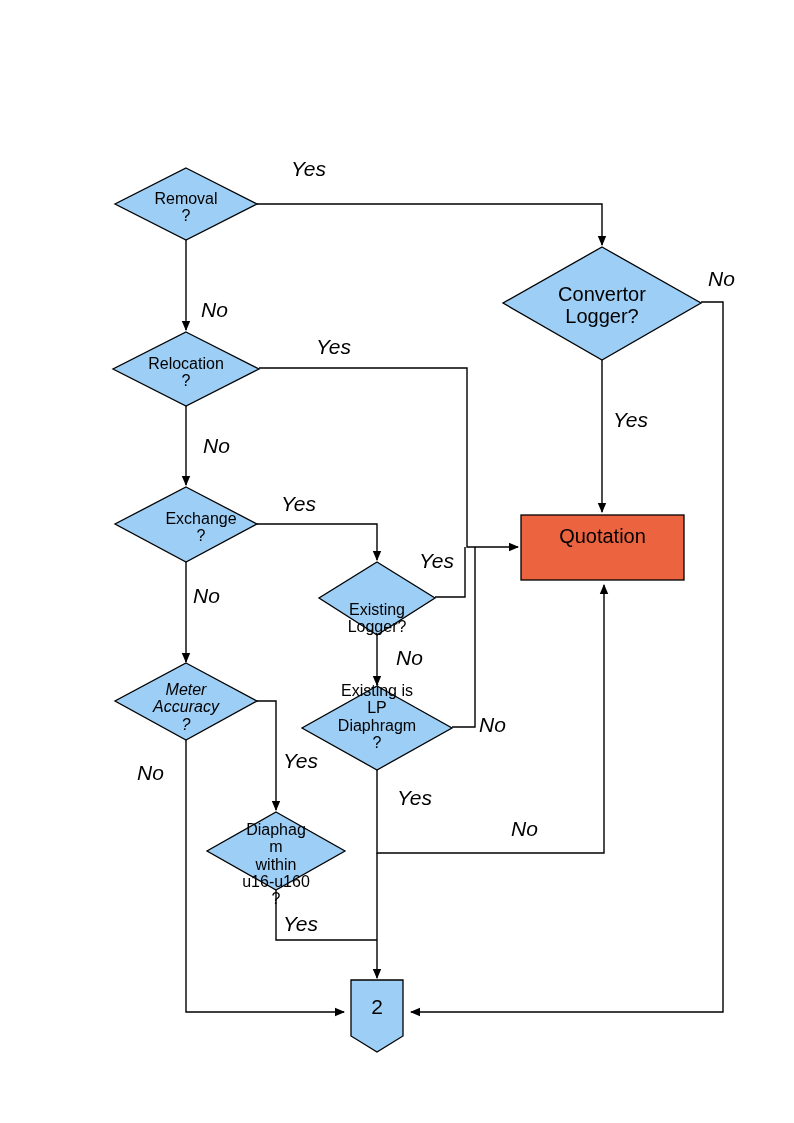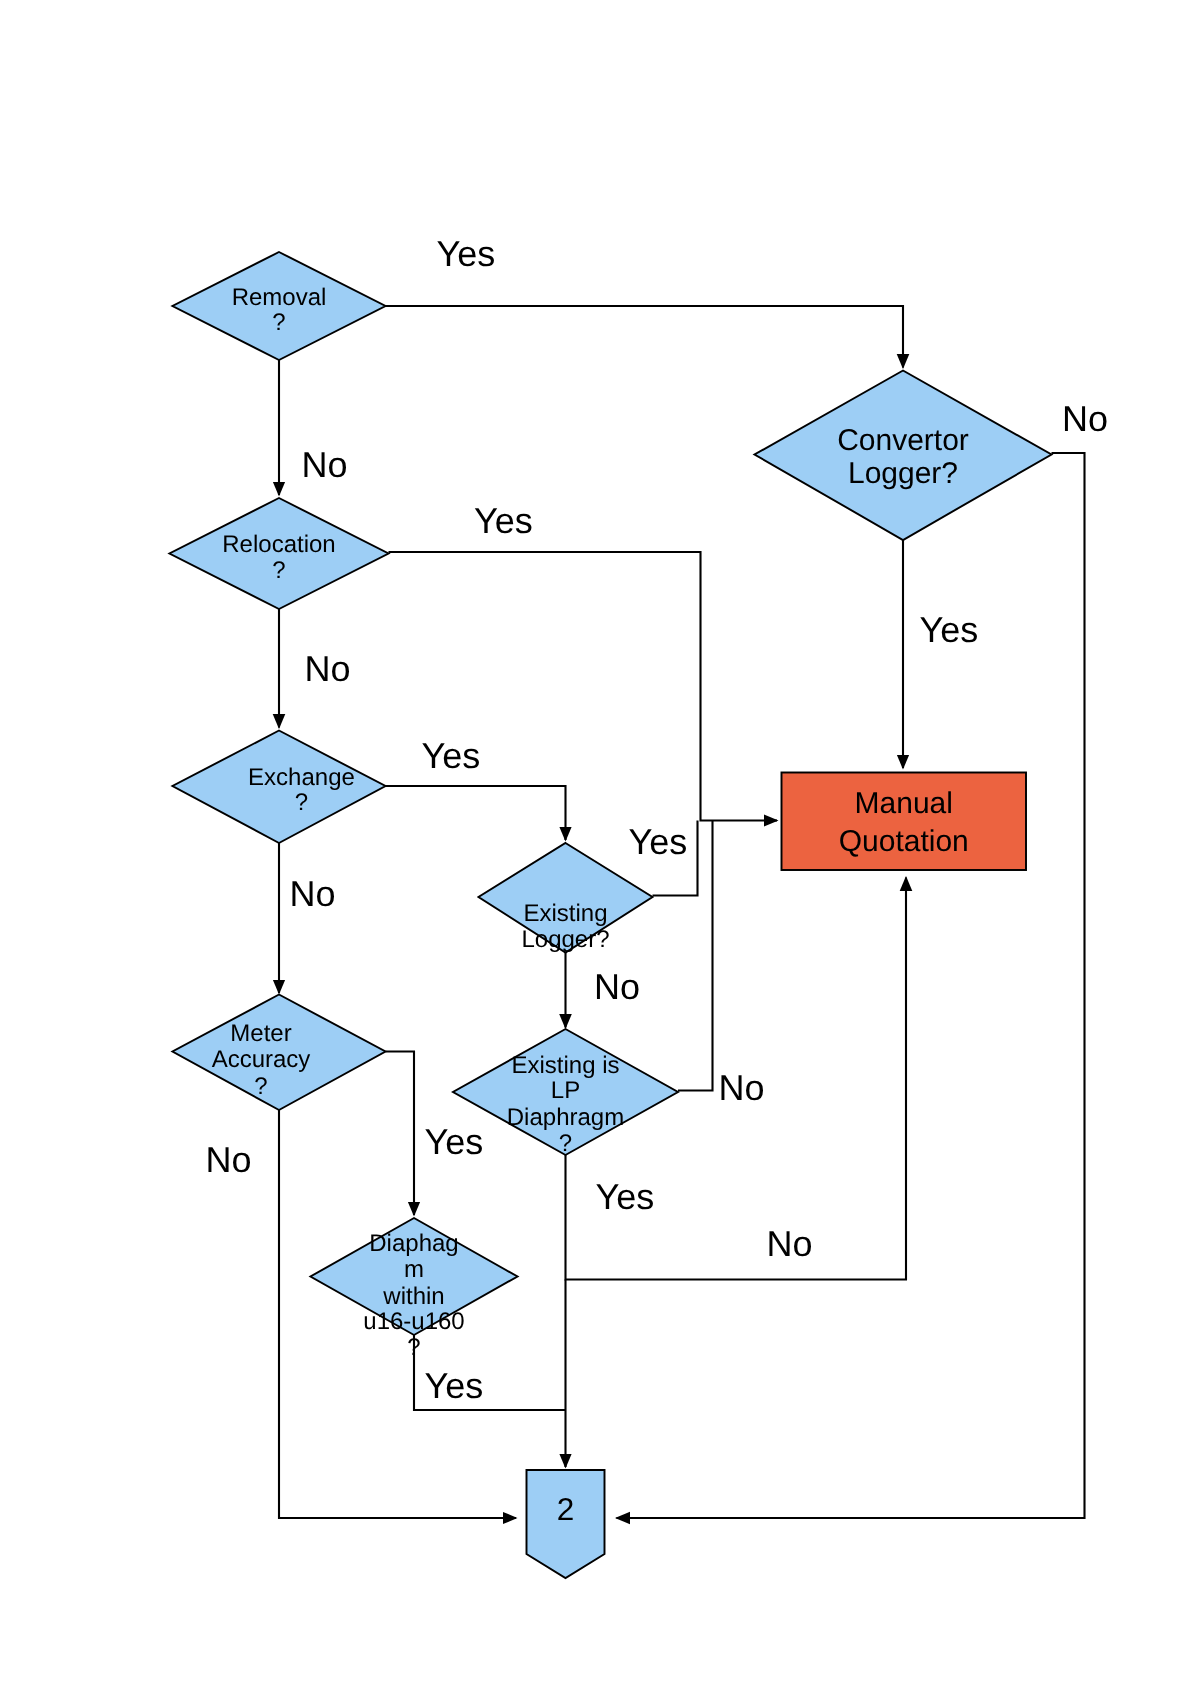--- a/index.html
+++ b/index.html
@@ -1,21 +1,21 @@
 <!DOCTYPE html>
 <html><head>
 <meta charset="utf-8">
 <style>
   html,body{margin:0;padding:0;background:#ffffff;}
   body{width:794px;height:1123px;position:relative;overflow:hidden;
        font-family:"Liberation Sans","DejaVu Sans",sans-serif;color:#000;}
   #canvas{position:absolute;left:0;top:0;width:794px;height:1123px;}
   svg.layer{position:absolute;left:0;top:0;width:794px;height:1123px;}
   .node-text{position:absolute;text-align:center;line-height:1.08;pointer-events:none;}
-  .edge-label{position:absolute;font-size:24px;line-height:1;white-space:nowrap;}
+  .edge-label{position:absolute;font-size:21px;line-height:1;white-space:nowrap;font-style:italic;}
   .small-label{font-size:16px;}
   .num-label{font-size:21px;}
 </style>
 </head>
 <body>
 
 <div id="canvas">
 
   <svg class="layer" viewBox="0 0 794 1123">
     <defs>
@@ -92,53 +92,52 @@
   <div class="node-text small-label" style="left:136px;top:355px;width:100px;">
     <div>Relocation</div>
     <div>?</div>
   </div>
 
   <div class="node-text small-label" style="left:151px;top:510px;width:100px;">
     <div>Exchange</div>
     <div>?</div>
   </div>
 
-  <div class="node-text small-label" style="left:124px;top:681px;width:100px;">
+  <div class="node-text small-label" style="left:136px;top:681px;width:100px;font-style:italic;">
     <div>Meter</div>
     <div>Accuracy</div>
     <div>?</div>
   </div>
 
   <div class="node-text" style="left:532px;top:284px;width:140px;font-size:20px;">
     <div>Convertor</div>
     <div>Logger?</div>
   </div>
 
   <div class="node-text small-label" style="left:327px;top:601px;width:100px;">
     <div>Existing</div>
     <div>Logger?</div>
   </div>
 
-  <div class="node-text small-label" style="left:327px;top:702px;width:100px;">
+  <div class="node-text small-label" style="left:327px;top:682px;width:100px;">
     <div>Existing is</div>
     <div>LP</div>
     <div>Diaphragm</div>
     <div>?</div>
   </div>
 
   <div class="node-text small-label" style="left:226px;top:821px;width:100px;">
     <div>Diaphag</div>
     <div>m</div>
     <div>within</div>
     <div>u16-u160</div>
     <div>?</div>
   </div>
 
   <div class="node-text" style="left:521px;top:524px;width:163px;font-size:20px;line-height:1.25;">
-    <div>Manual</div>
     <div>Quotation</div>
   </div>
 
   <div class="node-text num-label" style="left:351px;top:996px;width:52px;">2</div>
 
   <div class="edge-label" style="left:291px;top:158px;">Yes</div>
   <div class="edge-label" style="left:201px;top:299px;">No</div>
 
   <div class="edge-label" style="left:316px;top:336px;">Yes</div>
   <div class="edge-label" style="left:203px;top:435px;">No</div>

